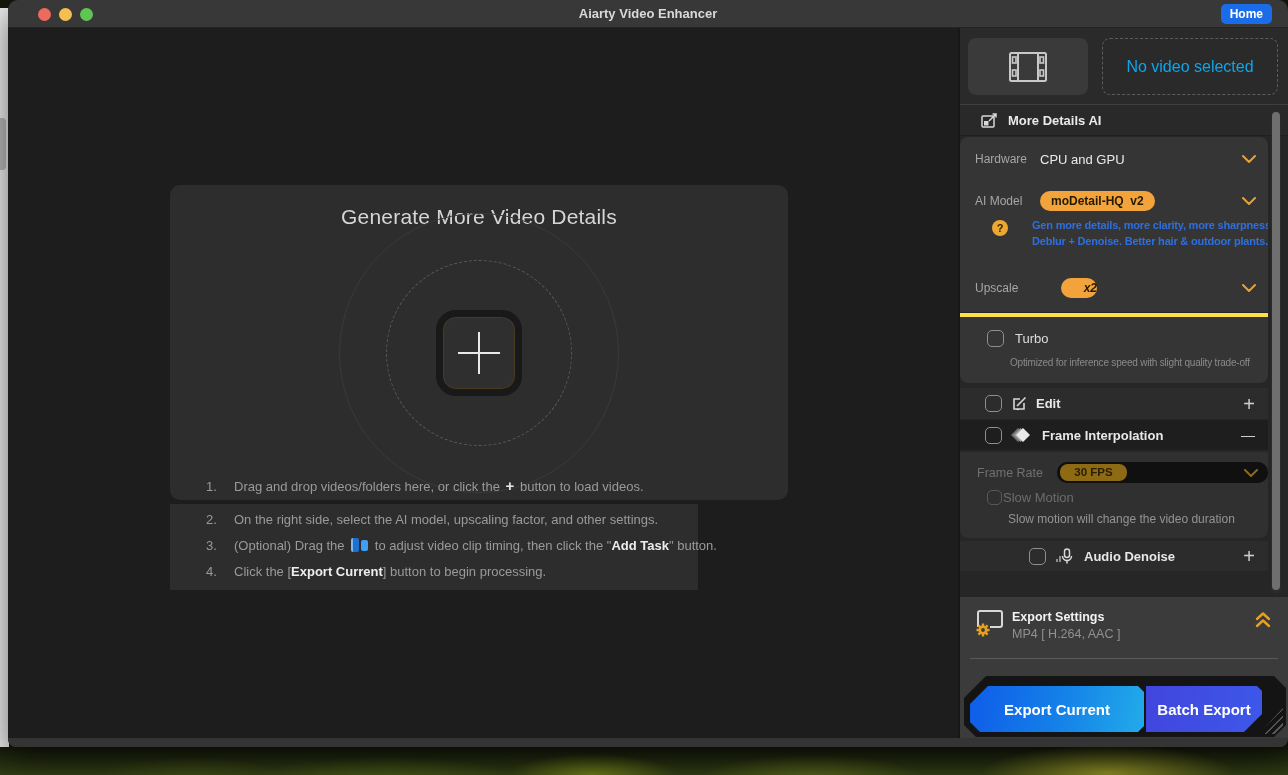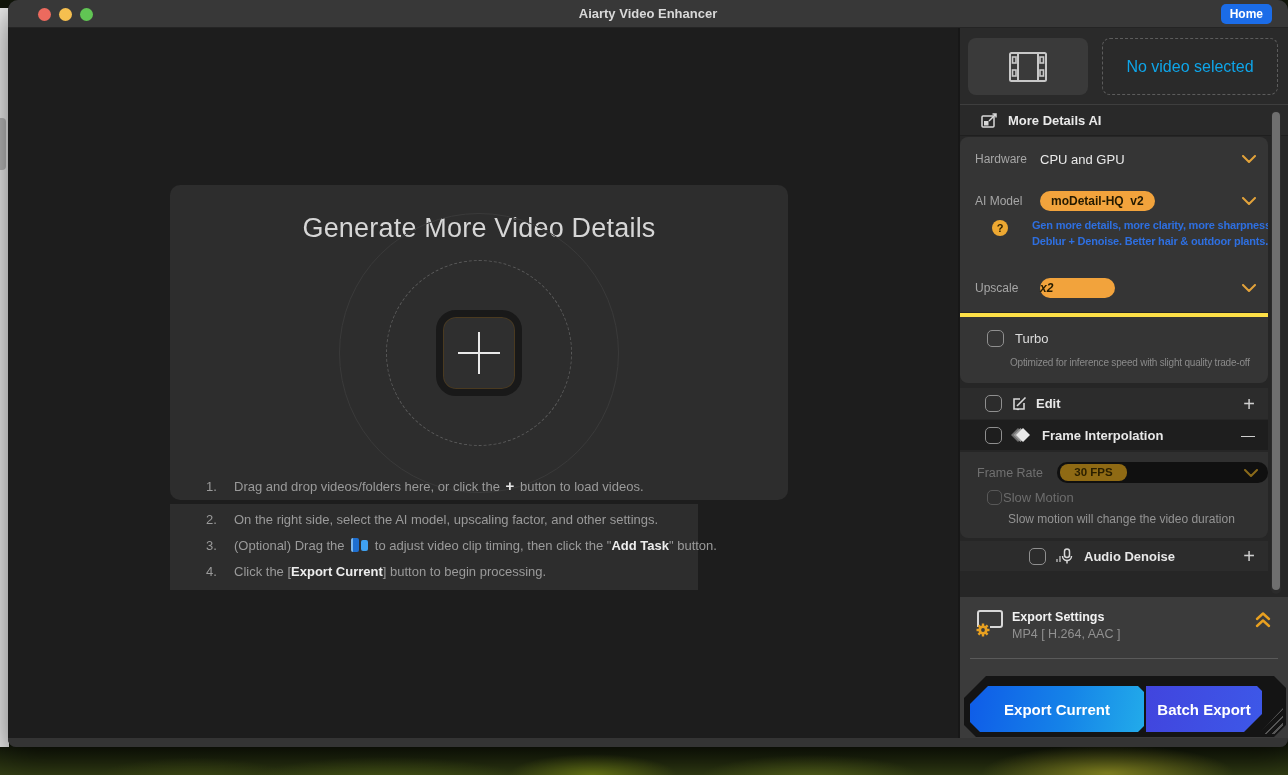--- a/index.html
+++ b/index.html
@@ -37,21 +37,21 @@
   #title { position:absolute; left:0; right:0; top:0; height:28px; line-height:28px; text-align:center;
     color:#d9d9d9; font-size:13px; font-weight:700; }
   #home-btn { position:absolute; right:16px; top:4px; height:20px; padding:0 9px; line-height:20px;
     background:#1b6ce8; color:#fff; font-size:12px; font-weight:700; border-radius:5px; }
 
   #main { position:absolute; left:0; top:28px; width:950px; height:710px; background:#1d1d1d; }
   #bottombar { position:absolute; left:0; top:738px; width:100%; height:9px; background:#343434; }
 
   
   #dz1 { position:absolute; left:162px; top:157px; width:618px; height:315px; background:#2d2d2d; border-radius:10px; }
-  .dz-head { padding-top:28px; text-align:center; color:#d6d6d6; font-size:27px; font-weight:400; letter-spacing:.2px; }
+  .dz-head { padding-top:20px; text-align:center; color:#d6d6d6; font-size:21px; font-weight:400; letter-spacing:.2px; }
   .circ-outer { position:absolute; left:169px; top:28px; width:280px; height:280px; border:1px solid #3a3a3a; border-radius:50%; }
   .circ-dash { position:absolute; left:216px; top:75px; width:186px; height:186px; border:1.5px dashed #5a5a5a; border-radius:50%; }
   #plus-btn { position:absolute; left:266px; top:125px; width:86px; height:86px;
     background:#2f2f2f; border:7px solid #191919; border-radius:20px;
     box-shadow:0 0 0 1px #4a3a20 inset; }
   #plus-btn .pb-h { position:absolute; left:15px; top:35px; width:42px; height:1.6px; background:#e9e9e9; }
   #plus-btn .pb-v { position:absolute; left:35px; top:15px; width:1.6px; height:42px; background:#e9e9e9; }
 
   .step-row { position:absolute; left:36px; right:20px; height:26px; line-height:26px;
     color:#9a9a9a; font-size:13px; white-space:nowrap; }
@@ -84,21 +84,21 @@
   #card1 { position:absolute; left:0; top:109px; width:308px; height:175px; background:#353535; border-radius:8px 8px 0 0; overflow:hidden; }
   .prow { position:absolute; left:0; width:100%; height:28px; display:flex; align-items:center; }
   .prow .lbl { margin-left:15px; width:65px; color:#a6a6a6; font-size:12px; }
   .prow .val { color:#eaeaea; font-size:13px; }
   .chev { position:absolute; right:12px; top:50%; margin-top:-4px; }
   #hw-row { top:8px; }
   #am-row { top:50px; }
   #up-row { top:137px; }
   .pill { display:inline-block; background:#f2a33c; color:#241a00; font-weight:700; font-size:12px;
     line-height:20px; border-radius:10px; padding:0 11px; white-space:pre; }
-  .pill.it { font-style:italic; width:75px; text-align:left; padding:0; }
+  .pill.it { font-style:italic; width:36px; text-align:right; padding:0;margin-left:21px; }
   #help-row { position:absolute; left:0; top:80px; width:100%; }
   #help-icon { position:absolute; left:32px; top:3px; width:16px; height:16px; background:#eda832; color:#2c1f00;
     border-radius:50%; text-align:center; line-height:16px; font-size:11px; font-weight:700; }
   .help-text { position:absolute; left:72px; top:0; width:236px; color:#2e6fe0; font-size:11px; font-weight:700;
     line-height:16px; letter-spacing:-.2px; white-space:nowrap; }
 
   #turbo { position:absolute; left:0; top:285px; width:308px; height:70px; background:#353535;
     border-radius:0 0 8px 8px; border-top:4px solid #fde047; overflow:hidden; }
   .cb { width:17px; height:17px; border:1.5px solid #8f8f8f; border-radius:5px; background:transparent; flex:none; }
   .cb.dim { border-color:#585858; width:15px; height:15px; }

